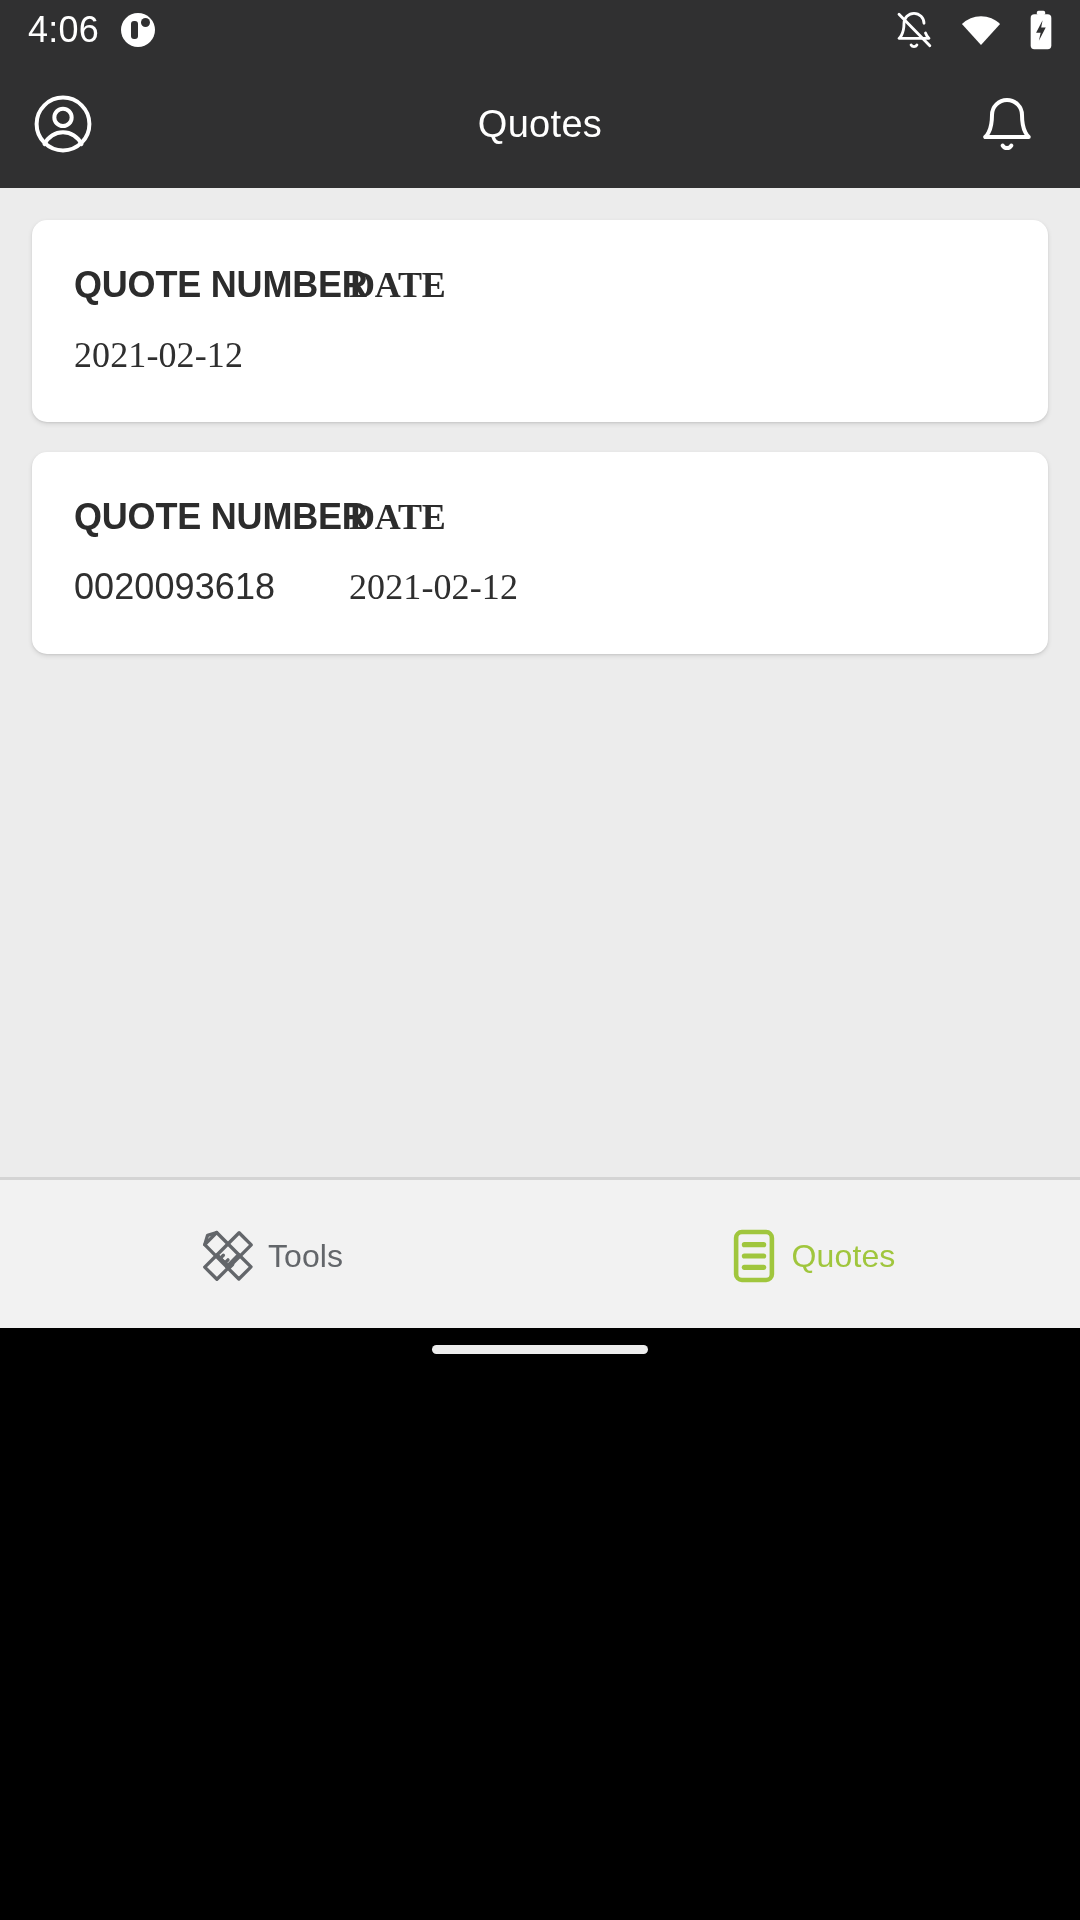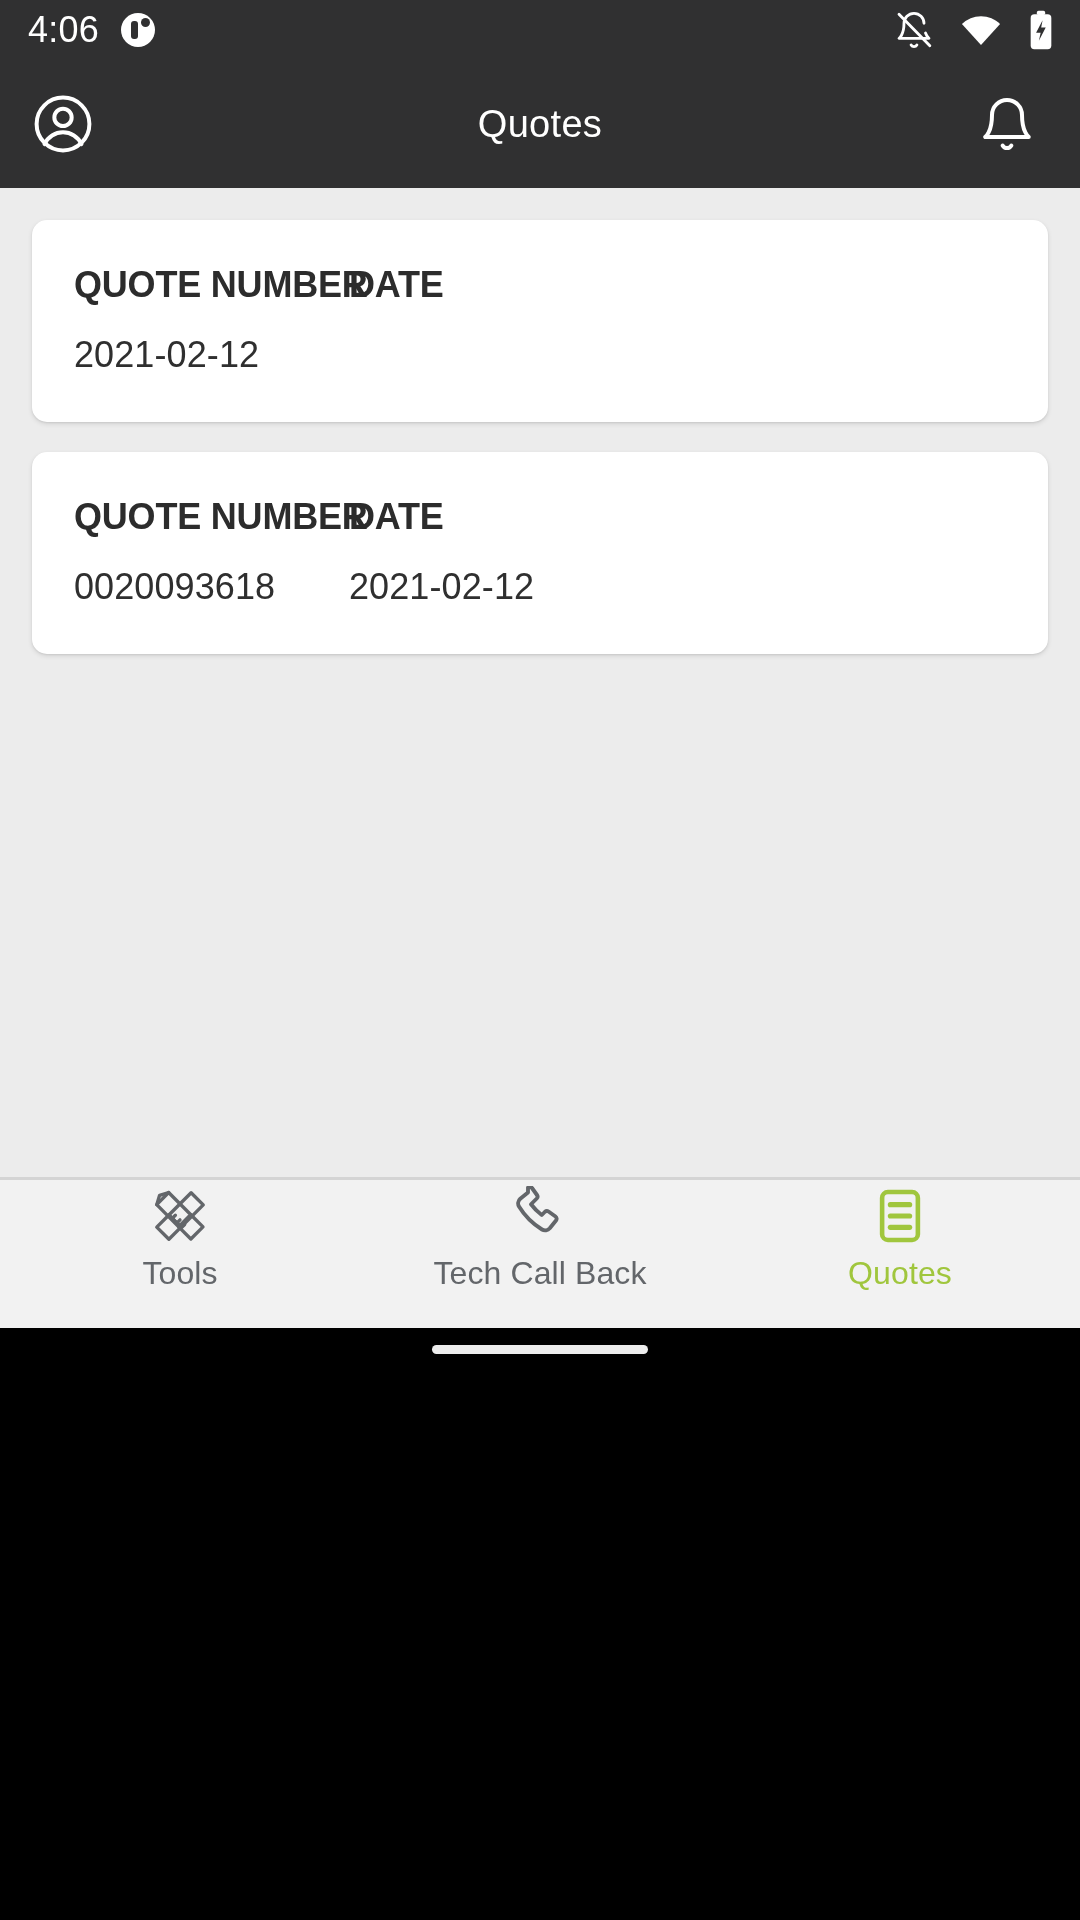--- a/index.html
+++ b/index.html
@@ -81,43 +81,43 @@
   .quote-card {
     background:#FFFFFF;
     border-radius:15px;
     box-shadow:0 2px 5px rgba(0,0,0,0.11), 0 1px 2px rgba(0,0,0,0.07);
     padding:44px 42px 46px 42px;
     margin-bottom:30px;
     cursor:pointer;
   }
   .quote-row { display:flex; align-items:baseline; }
   .col-quote-number { width:275px; flex:0 0 275px; }
-  .col-date { flex:1 1 auto; }
+  .col-date { flex:1 1 auto;font-family:Liberation Serif, serif; }
 
   .quote-card-head {
     font-size:36px; font-weight:700; color:#2C2C2C;
     letter-spacing:-0.2px; white-space:nowrap;
   }
   .quote-card-head-row { margin-bottom:28px; }
   .quote-card-value {
     font-size:36px; font-weight:400; color:#2F2F2F;
     letter-spacing:0.1px; white-space:nowrap;
   }
 
   
   .bottom-nav {
     flex:0 0 151px; height:151px;
     background:#F2F2F2;
     border-top:3px solid #D4D4D4;
     display:flex; align-items:stretch;
   }
   .nav-item {
     flex:1 1 0;
-    display:flex; flex-direction:column;
-    align-items:center; 
+    display:flex; flex-direction:row;
+    align-items:center; justify-content:center;
     gap:9px; cursor:pointer;
     padding-top:4px;
   }
   .nav-icon { height:64px; display:flex; align-items:center; justify-content:center; }
   .nav-icon svg { display:block; }
   .nav-label {
     font-size:32px; font-weight:400; color:#63666A;
     letter-spacing:0.1px; line-height:1;
   }
   .nav-item.active .nav-label { color:#A0C63D; }
@@ -228,28 +228,20 @@
           <line x1="12.6" y1="16.5" x2="13.8" y2="15.3"></line>
 
           <path d="M20.9 16.2 16.2 20.9 11.5 16.2 16.2 11.5 z"></path>
           <path d="M16.2 11.5 7.6 2.9 3.0 7.6 11.5 16.2 z"></path>
           <path d="M3.0 7.6 4.1 4.0 7.6 2.9"></path>
         </svg>
       </span>
       <span class="nav-label">Tools</span>
     </div>
 
-    <div class="nav-item">
-      <span class="nav-icon">
-        <svg width="60" height="60" viewBox="0 0 24 24" fill="none" stroke="#63666A" stroke-width="1.55" stroke-linecap="round" stroke-linejoin="round">
-          <path d="M7.2 2.6 4.1 5.1c-.9.8-1.1 2.1-.5 3.1a28 28 0 0 0 9.2 9.2c1 .6 2.3.4 3.1-.5l2.5-3.1a1.1 1.1 0 0 0-.2-1.6l-2.8-2a1.1 1.1 0 0 0-1.4.1l-1.3 1.3a22 22 0 0 1-4.3-4.3L10.7 5a1.1 1.1 0 0 0 .1-1.4l-2-2.8a1.1 1.1 0 0 0-1.6-.2z"></path>
-        </svg>
-      </span>
-      <span class="nav-label">Tech Call Back</span>
-    </div>
 
 
     <div class="nav-item active">
       <span class="nav-icon">
         <svg width="58" height="58" viewBox="0 0 24 24" fill="none" stroke="#A0C63D" stroke-width="1.9" stroke-linecap="round" stroke-linejoin="round">
           <rect x="4.6" y="2.1" width="14.8" height="19.8" rx="2.4"></rect>
           <line x1="8.0" y1="7.3" x2="16.0" y2="7.3" stroke-width="2.1"></line>
           <line x1="8.0" y1="12.0" x2="16.0" y2="12.0" stroke-width="2.1"></line>
           <line x1="8.0" y1="16.7" x2="16.0" y2="16.7" stroke-width="2.1"></line>
         </svg>

